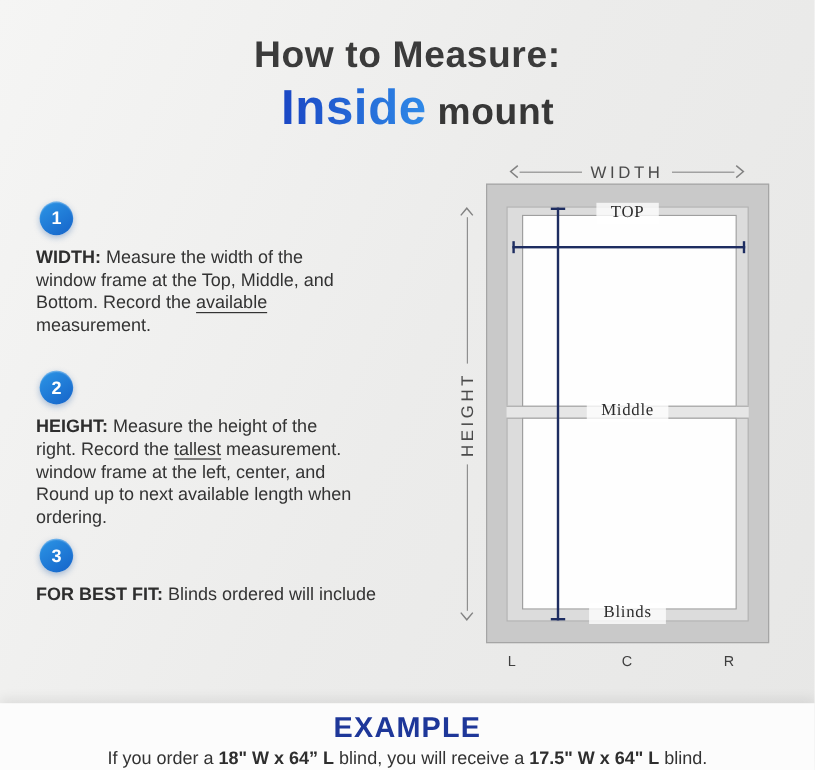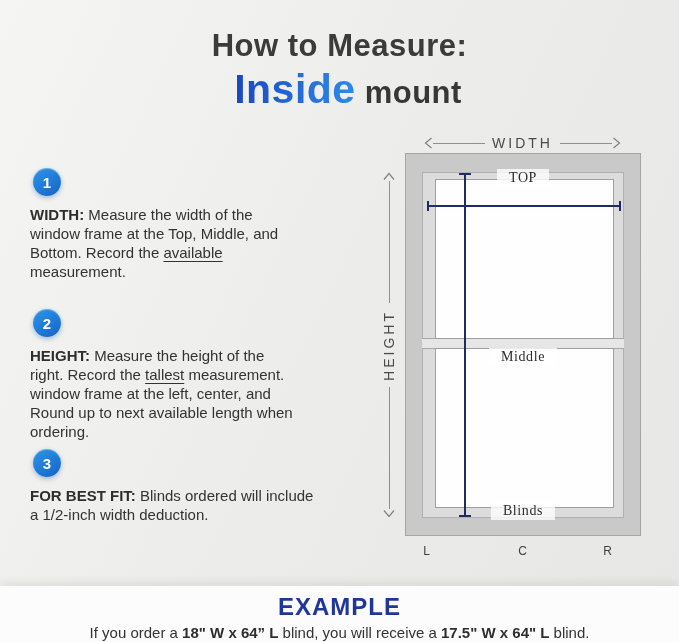--- a/index.html
+++ b/index.html
@@ -105,21 +105,21 @@
 
   
   .chip {
     position:absolute; left:523px; transform:translateX(-50%);
     background:rgba(255,255,255,.78); padding:1px 12px;
     font-size:14px; color:#2c2c2c; letter-spacing:.6px; white-space:nowrap;
     z-index:7;
     font-family:Liberation Serif, serif;
   }
   .chip-top { top:169px; }
-  .chip-middle { top:348px; }
+  .chip-middle { top:334px; }
   .chip-bottom { top:502px; }
 
   
   .lcr-label {
     position:absolute; top:544px; transform:translateX(-50%);
     font-size:12px; color:#3f3f3f; letter-spacing:1px;
   }
   .lcr-l { left:427px; } .lcr-c { left:523px; } .lcr-r { left:608px; }
 
   
@@ -163,21 +163,20 @@
           <div class="text-line"><span>right. Record the </span><span class="seg-underline">tallest</span><span> measurement.</span></div>
           <div class="text-line"><span>window frame at the left, center, and</span></div>
           <div class="text-line"><span>Round up to next available length when</span></div>
           <div class="text-line"><span>ordering.</span></div>
         </div>
     </div>
     <div class="step step3">
       <div class="badge">3</div>
       <div class="step-text">
           <div class="text-line"><span class="seg-bold">FOR BEST FIT:</span><span> Blinds ordered will include</span></div>
-          <div class="text-line"><span>a 1/2-inch width deduction.</span></div>
         </div>
     </div>
   </div>
 
   <div class="h-arrow">
     <svg class="chev" width="9" height="12" viewBox="0 0 9 12">
         <path d="M7.5 1 L1.5 6 L7.5 11" fill="none" stroke="#828282" stroke-width="1.2"></path>
       </svg>
     <div class="rule"></div>
     <span class="arrow-text">WIDTH</span>

